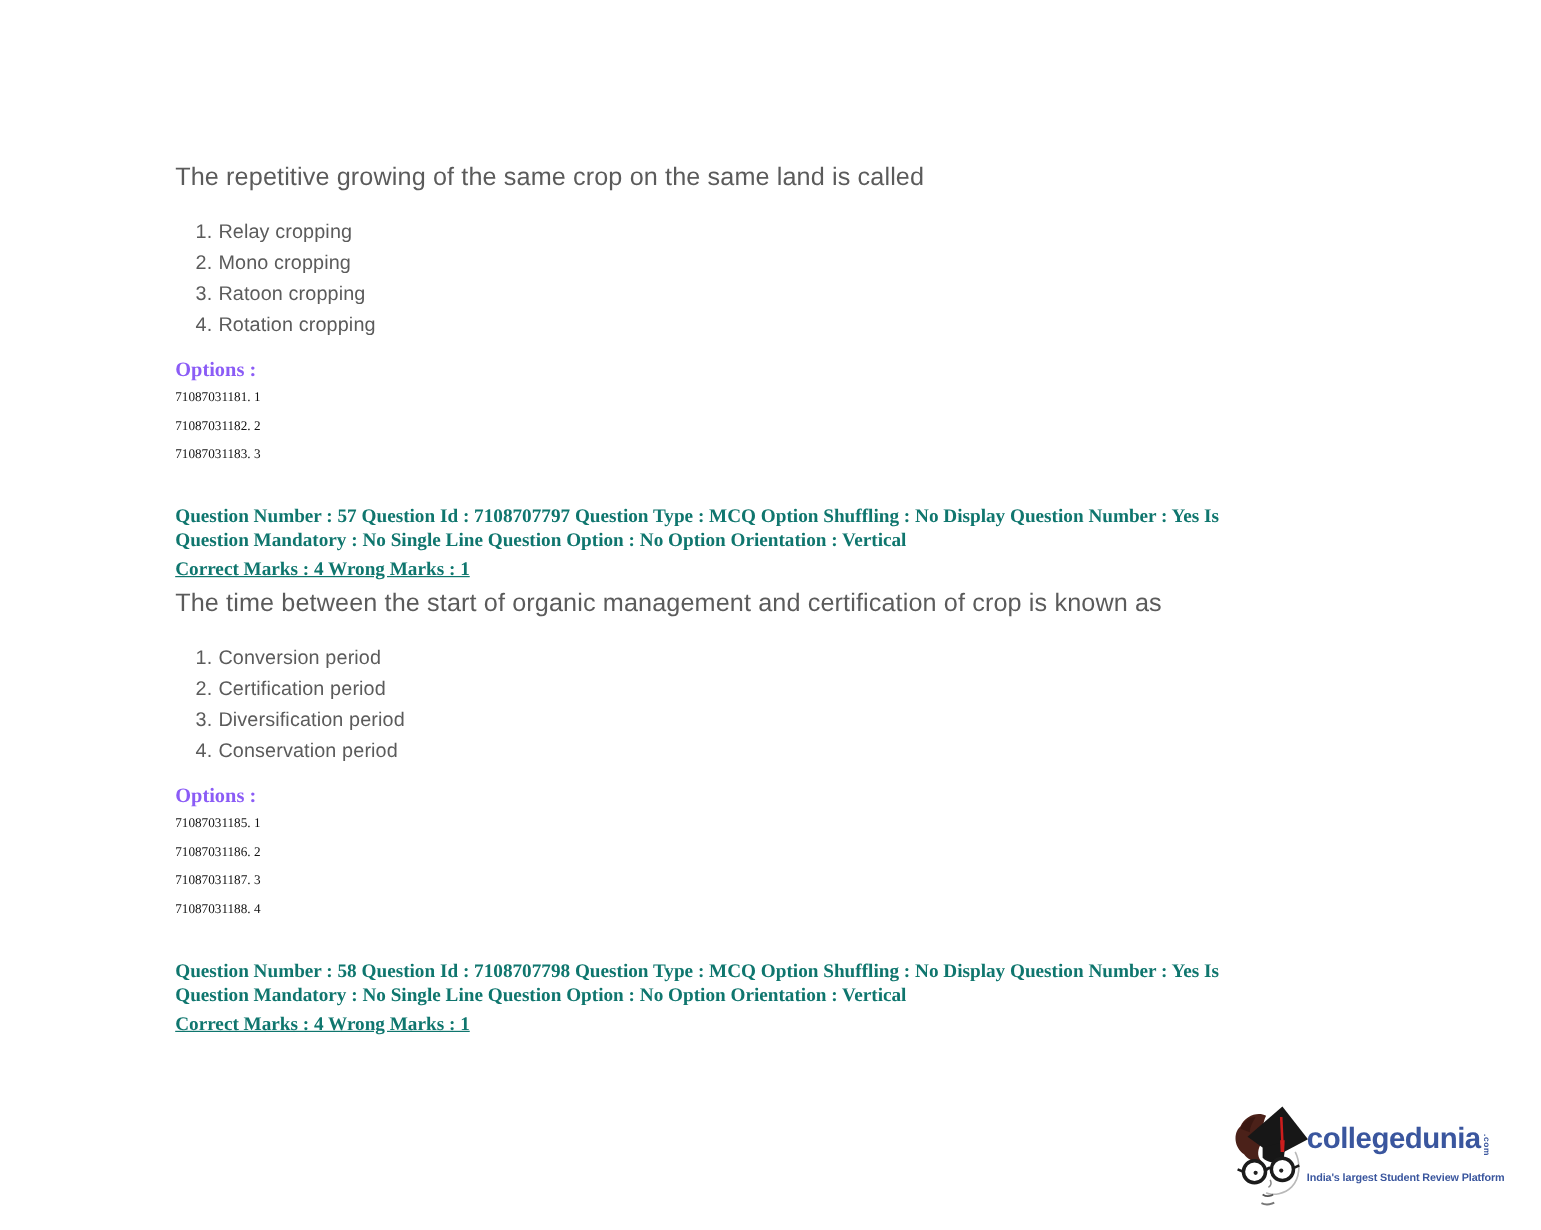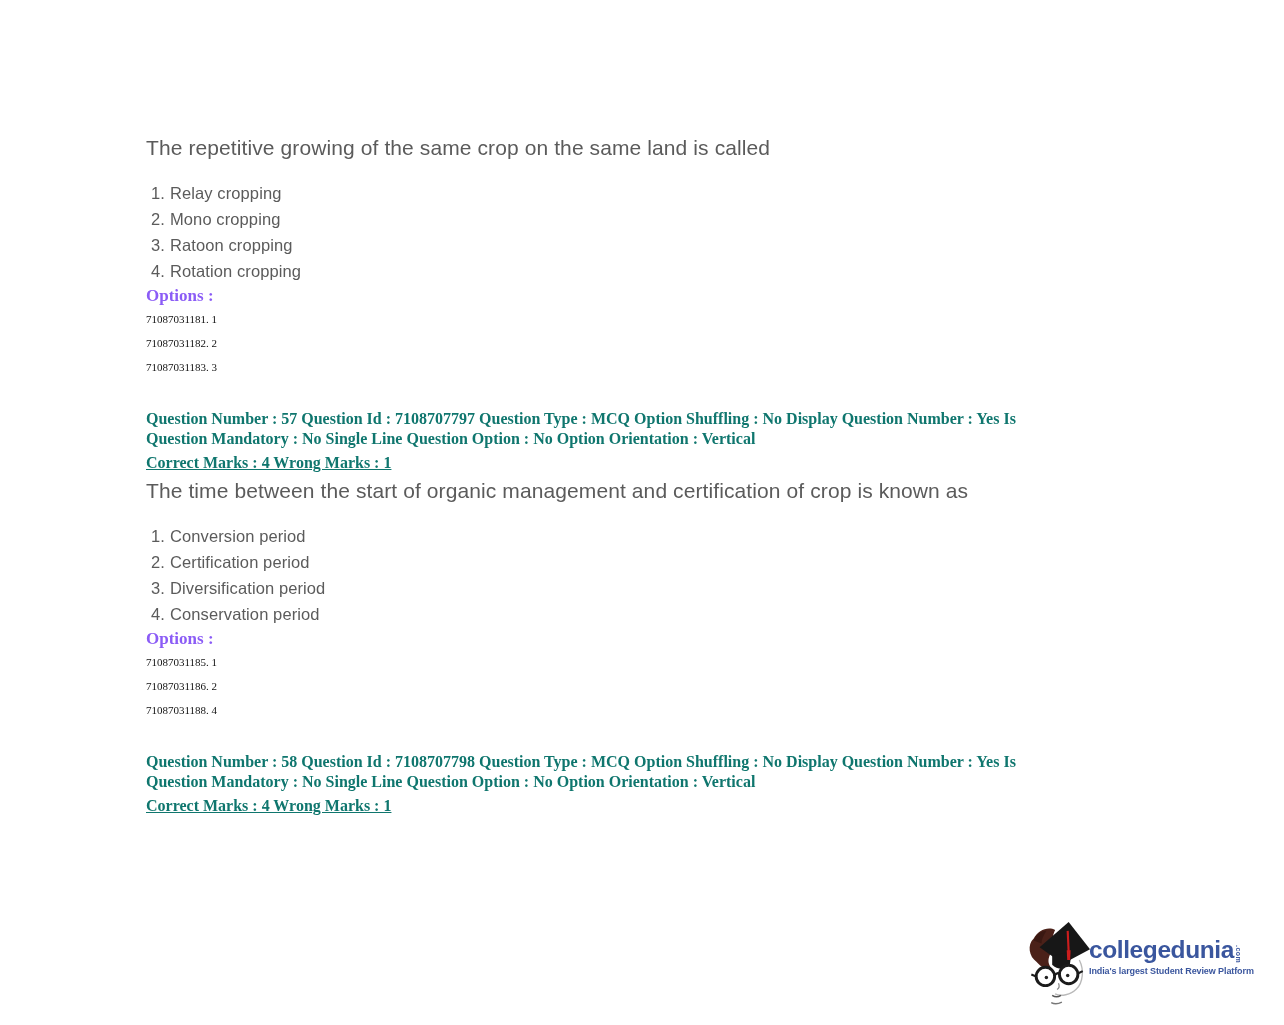--- a/index.html
+++ b/index.html
@@ -23,21 +23,21 @@
   
   .q-text {
     margin: 7px 0 21px 0;
     font-family: "Liberation Sans", sans-serif;
     font-size: 21px;
     line-height: 22px;
     color: #5b5b5b;
     letter-spacing: 0.1px;
   }
 
-  .opt-list { margin: 0; padding: 0 0 0 5px; }
+  .opt-list { margin: 12px; padding: 0 0 0 5px; }
   .opt-row {
     height: 26px;
     line-height: 26px;
     font-size: 16.5px;
     color: #5b5b5b;
     letter-spacing: 0.1px;
   }
   .opt-num { display: inline-block; min-width: 14px; }
   .opt-text { margin-left: 5px; }
 
@@ -95,21 +95,21 @@
     font-family: "Liberation Sans", sans-serif;
     font-weight: bold;
     font-size: 7px;
     color: #3a569e;
     writing-mode: vertical-rl;
     margin-top: 6px;
     margin-left: 1px;
     letter-spacing: 0.5px;
   }
   .tagline {
-    margin-top: 3px;
+    margin-top: 13px;
     font-family: "Liberation Sans", sans-serif;
     font-weight: bold;
     font-size: 9px;
     letter-spacing: -0.1px;
     color: #3a569e;
     white-space: nowrap;
   }
 </style>
 </head>
 <body>
@@ -162,20 +162,21 @@
     <div class="opt-row">
       <span class="opt-num">4.</span><span class="opt-text">Conservation period</span>
     </div>
   </div>
 
   <p class="options-label">Options :</p>
 
   <div class="id-list">
     <div class="id-line">71087031185. 1</div>
     <div class="id-line">71087031186. 2</div>
+    <div class="id-line">71087031187. 3</div>
     <div class="id-line">71087031188. 4</div>
   </div>
 
   <div class="meta-block">
     <p class="meta-line">Question Number : 58 Question Id : 7108707798 Question Type : MCQ Option Shuffling : No Display Question Number : Yes Is</p>
     <p class="meta-line">Question Mandatory : No Single Line Question Option : No Option Orientation : Vertical</p>
     <p class="meta-line marks-line">Correct Marks : 4 Wrong Marks : 1</p>
   </div>
 
 </div>

